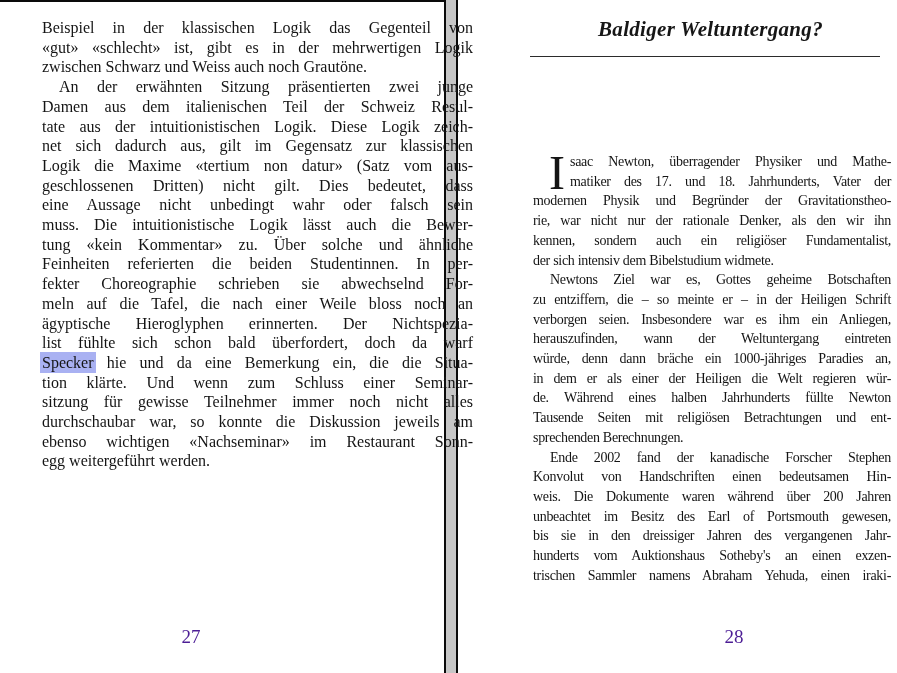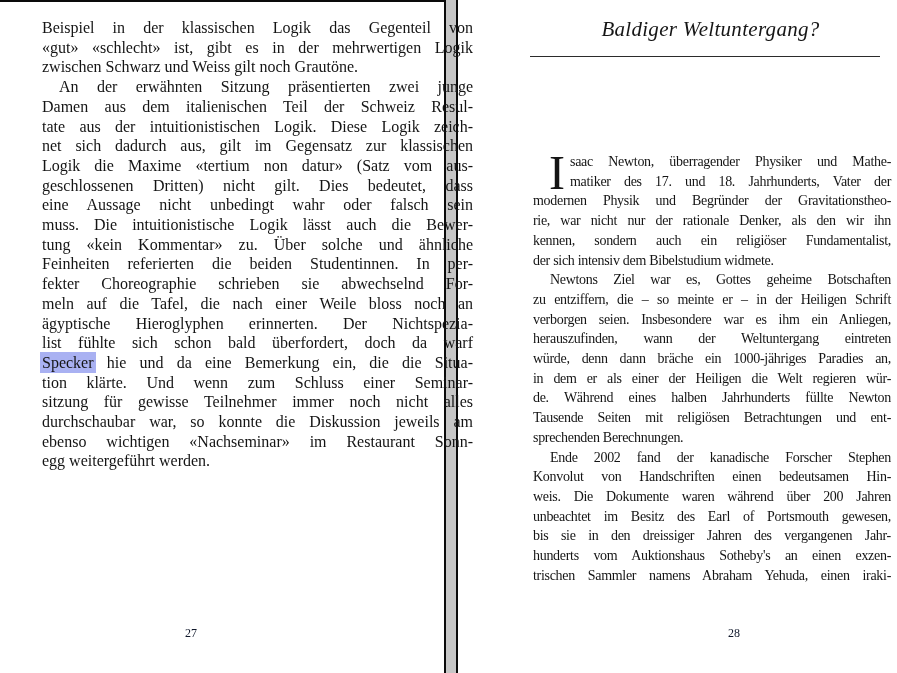--- a/index.html
+++ b/index.html
@@ -32,40 +32,41 @@
   .line.dc{padding-left:37px;}
   .hl{background:#a9b1f2;padding:2px 2px;margin:-1px -2px;}
   .dropcap{
     position:absolute;left:549px;top:149px;
     font-size:48px;line-height:1;color:#141414;
   }
   .chapter-title{
     position:absolute;left:530px;top:17px;width:361px;
     text-align:center;font-style:italic;font-size:21px;letter-spacing:0.3px;
     color:#161616;
+    font-weight:bold;
   }
   .chapter-rule{
     position:absolute;left:530px;top:56px;width:350px;height:1px;
     background:#2b2b2b;
   }
-  .pagenum{position:absolute;font-size:12px;color:#0f172a;}
+  .pagenum{position:absolute;font-size:19px;color:#4c1d95;}
   .pagenum.pn-left{left:2px;top:626px;width:378px;text-align:center;}
   .pagenum.pn-right{left:562px;top:626px;width:344px;text-align:center;}
 </style>
 </head>
 <body>
 
 <div class="top-edge"></div>
 <div class="gutter"></div>
 
 <div>
   <div class="left-text">
     <div class="line">Beispiel in der klassischen Logik das Gegenteil von</div>
     <div class="line">«gut» «schlecht» ist, gibt es in der mehrwertigen Logik</div>
-    <div class="line end">zwischen Schwarz und Weiss gilt noch Grautöne.</div>
+    <div class="line end">zwischen Schwarz und Weiss auch noch Grautöne.</div>
     <div class="line indent">An der erwähnten Sitzung präsentierten zwei junge</div>
     <div class="line">Damen aus dem italienischen Teil der Schweiz Resul-</div>
     <div class="line">tate aus der intuitionistischen Logik. Diese Logik zeich-</div>
     <div class="line">net sich dadurch aus, gilt im Gegensatz zur klassischen</div>
     <div class="line">Logik die Maxime «tertium non datur» (Satz vom aus-</div>
     <div class="line">geschlossenen Dritten) nicht gilt. Dies bedeutet, dass</div>
     <div class="line">eine Aussage nicht unbedingt wahr oder falsch sein</div>
     <div class="line">muss. Die intuitionistische Logik lässt auch die Bewer-</div>
     <div class="line">tung «kein Kommentar» zu. Über solche und ähnliche</div>
     <div class="line">Feinheiten referierten die beiden Studentinnen. In per-</div>

